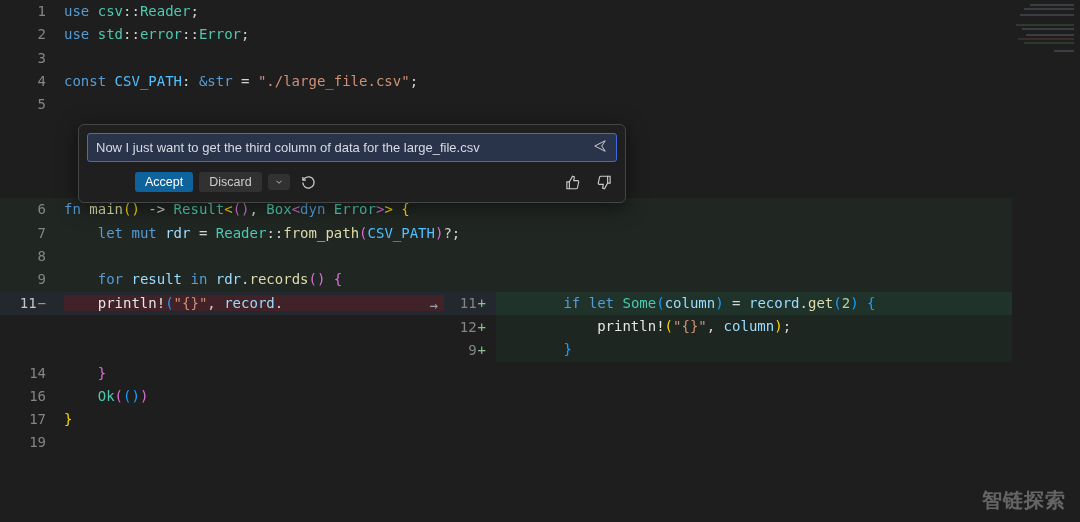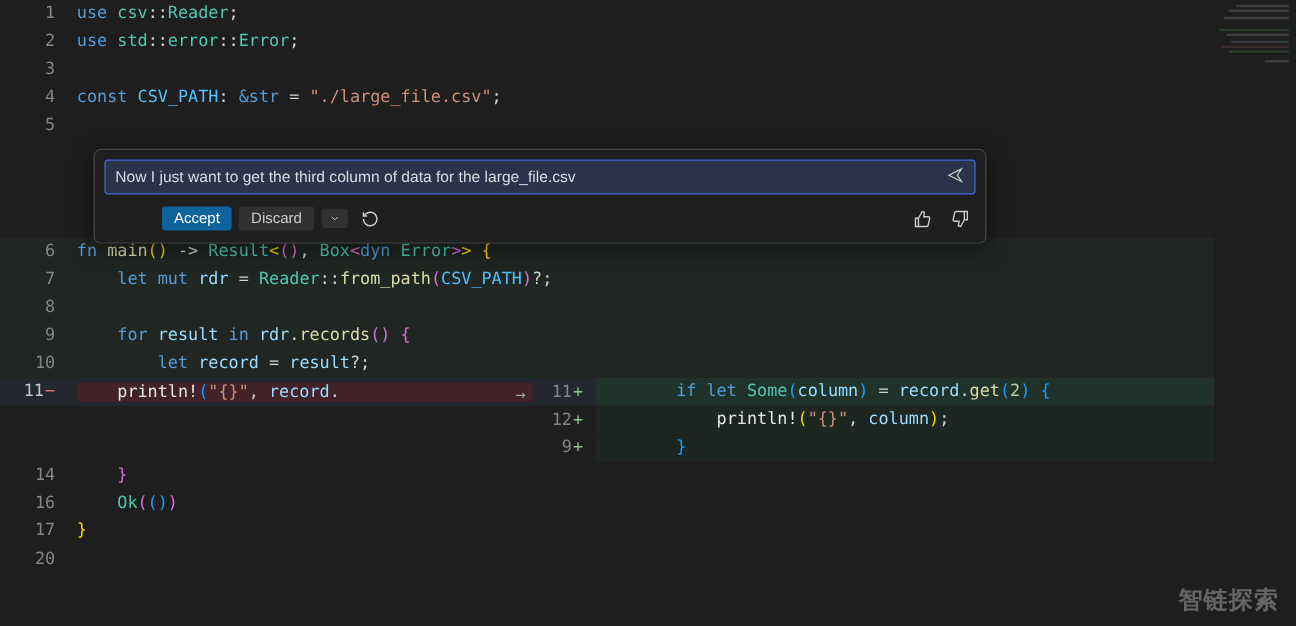--- a/index.html
+++ b/index.html
@@ -37,21 +37,21 @@
 
   .codelens {
     font-size: 12px; color:#999999;
     margin-left: 78px; padding: 1px 0 1px 0;
     font-family: -apple-system, "Segoe UI", sans-serif;
   }
 
   
   .chat {
     position: absolute; left: 78px; top: 124px;
-    width: 744px;
+    width: 548px;
     background: #1f1f1f;
     border: 1px solid #454545;
     border-radius: 6px;
     box-shadow: 0 4px 20px rgba(0,0,0,.5);
     padding: 8px;
     font-family: -apple-system, "Segoe UI", sans-serif;
     z-index: 10;
   }
   .chat-input {
     display:flex; align-items:center;
@@ -156,24 +156,20 @@
   <div class="row diff-new-block">
     <div class="gutter">8</div>
     <div class="code"></div>
   </div>
 
   <div class="row diff-new-block">
     <div class="gutter">9</div>
     <div class="code">    <span class="tok-kw">for</span> <span class="tok-var">result</span> <span class="tok-kw">in</span> <span class="tok-var">rdr</span><span class="tok-punc">.</span><span class="tok-fn">records</span><span class="tok-paren2">()</span> <span class="tok-paren2">{</span></div>
   </div>
 
-  <div class="row diff-new-block">
-    <div class="gutter">10</div>
-    <div class="code">        <span class="tok-kw">let</span> <span class="tok-var">record</span> <span class="tok-punc">=</span> <span class="tok-var">result</span><span class="tok-punc">?;</span></div>
-  </div>
 
   <div class="row" style="background:rgba(50,70,100,.25);">
     <div class="gutter active gutter-del"><span>11</span><span class="minus">−</span></div>
     <div class="leftpane diff-del-left deep">
       <div class="lcode">    <span class="tok-macro">println!</span><span class="tok-paren3">(</span><span class="tok-str">"{}"</span><span class="tok-punc">, </span><span class="tok-var">record</span><span class="tok-punc">.</span></div>
       <span class="arrow">→</span>
     </div>
     <div class="gutter-ins"><span>11</span><span class="plus">+</span></div>
     <div class="rightpane diff-add-right">
       <div class="code">        <span class="tok-kw">if</span> <span class="tok-kw">let</span> <span class="tok-type">Some</span><span class="tok-paren3">(</span><span class="tok-var">column</span><span class="tok-paren3">)</span> <span class="tok-punc">=</span> <span class="tok-var">record</span><span class="tok-punc">.</span><span class="tok-fn">get</span><span class="tok-paren3">(</span><span class="tok-num">2</span><span class="tok-paren3">)</span> <span class="tok-paren3">{</span></div>
@@ -208,21 +204,21 @@
     <div class="gutter">16</div>
     <div class="code">    <span class="tok-type">Ok</span><span class="tok-paren2">(</span><span class="tok-paren3">()</span><span class="tok-paren2">)</span></div>
   </div>
 
   <div class="row">
     <div class="gutter">17</div>
     <div class="code"><span class="tok-paren1">}</span></div>
   </div>
 
   <div class="row">
-    <div class="gutter">20</div>
+    <div class="gutter">19</div>
     <div class="code"></div>
   </div>
 
 </div>
 
 <div class="chat">
   <div class="chat-input">
     <span class="text">Now I just want to get the third column of data for the large_file.csv</span>
     <span>
       <svg width="16" height="14" viewBox="0 0 24 24" fill="none" stroke-width="1.7">

